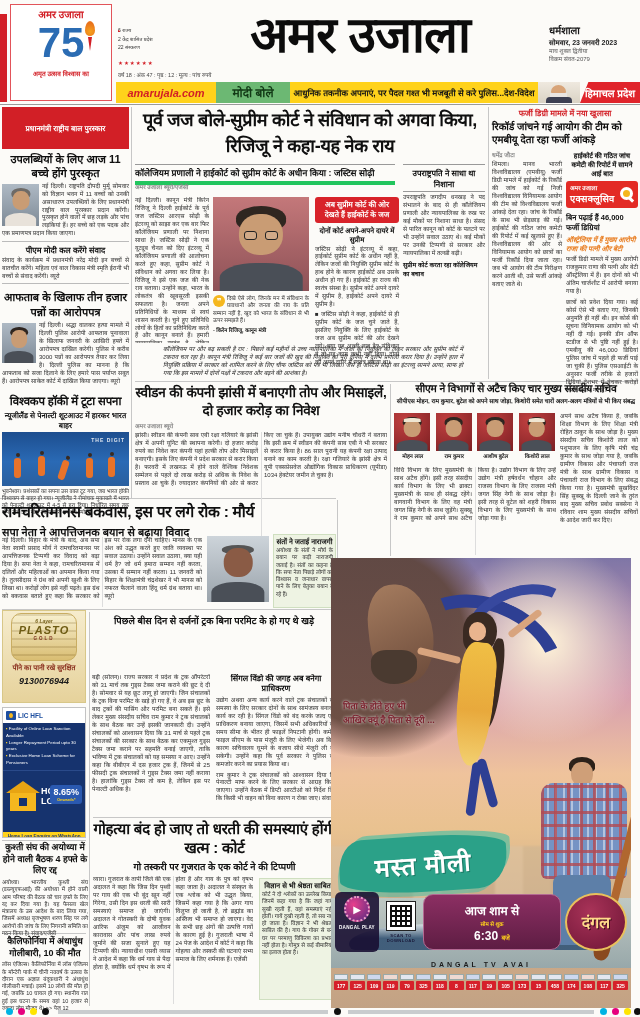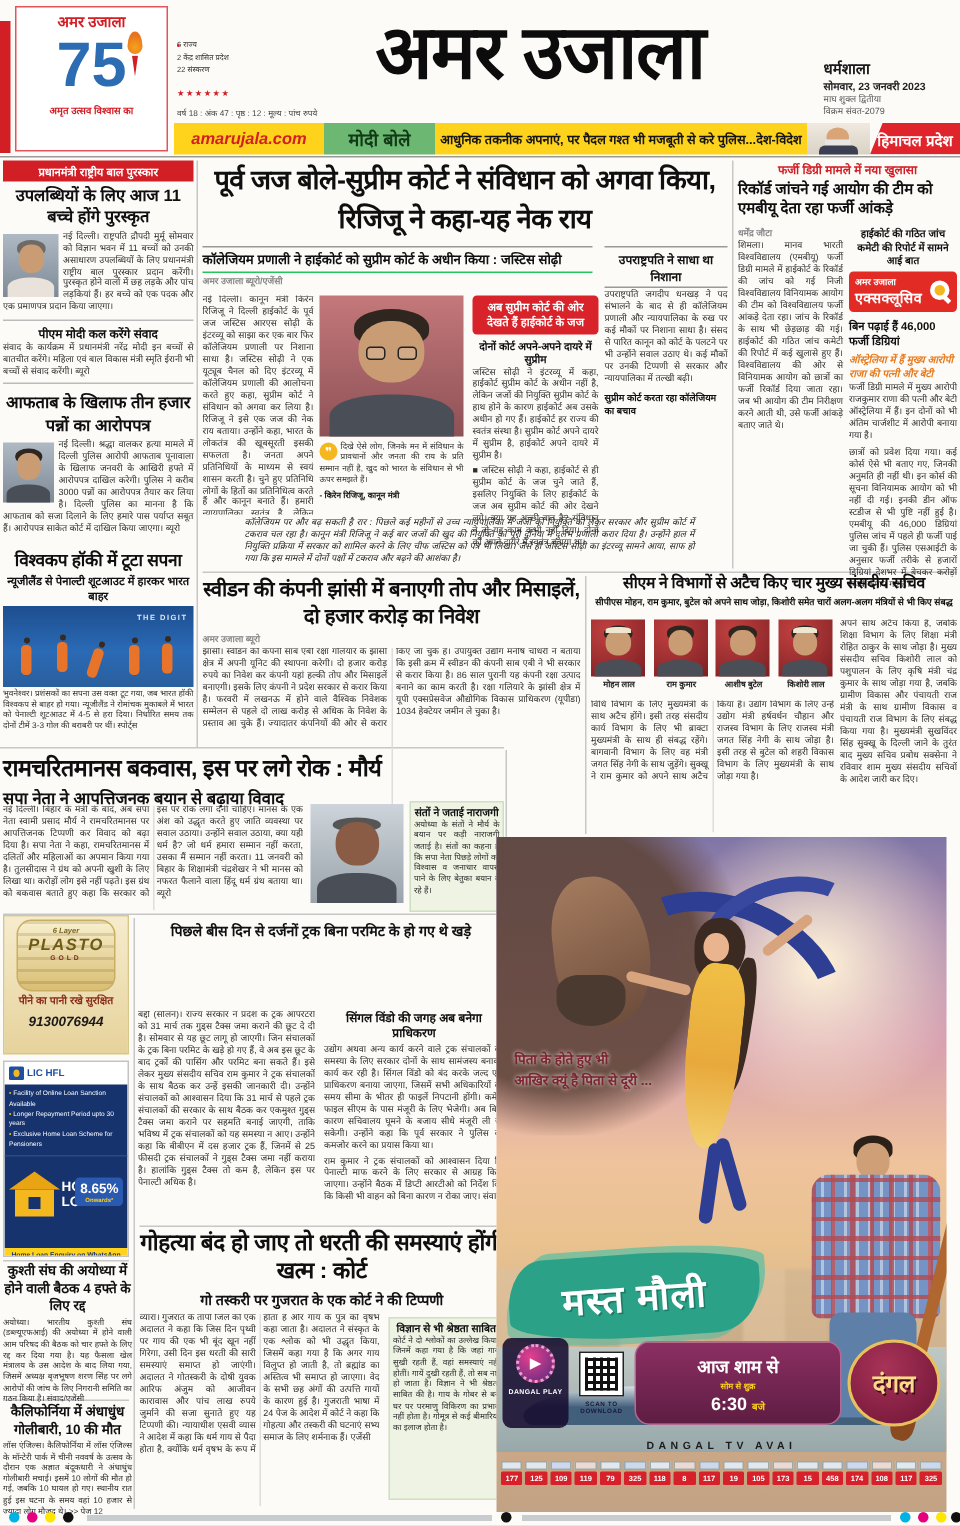--- a/index.html
+++ b/index.html
@@ -23,21 +23,21 @@
   .logo-title { color:#d21f26; font-size:10px; font-weight:900; }
   .logo-75 { font-size:42px; font-weight:900; color:#2b6cb3; line-height:44px; position:relative; }
   .flame { position:absolute; right:16px; top:0px; width:10px; height:15px; background:radial-gradient(circle at 50% 70%, #f5a21e 0%, #e9731c 70%); border-radius:50% 50% 50% 50%/65% 65% 35% 35%; }
   .nib { position:absolute; right:19px; top:16px; width:4px; height:14px; background:#d21f26; clip-path:polygon(50% 100%,0 0,100% 0); }
   .logo-tag { color:#d21f26; font-size:6.5px; font-weight:800; margin-top:4px; }
   .ed-block { left:118px; top:26px; width:72px; font-size:5px; color:#333; line-height:1.7; }
   .ed-block .dot { color:#d21f26; font-weight:900; }
   .stars { left:118px; top:60px; color:#d21f26; font-size:5.5px; letter-spacing:1px; }
   .issue { left:118px; top:71px; width:220px; font-size:5.5px; color:#444; }
   .big-title { left:170px; top:2px; width:380px; text-align:center; font-size:50px; font-weight:900; color:#0c0c0c; line-height:66px; letter-spacing:-1px; }
-  .dateblock { left:549px; top:40px; width:88px; line-height:1.35; }
+  .dateblock { left:549px; top:24px; width:88px; line-height:1.35; }
   .db-city { font-size:10px; font-weight:900; color:#1a1a1a; }
   .db-date { font-size:7px; font-weight:800; color:#222; }
   .db-small { font-size:6px; color:#555; }
   .banner { left:116px; top:82px; width:524px; height:21px; display:flex; }
   .web { background:#ffd21b; color:#d21f26; font-weight:900; font-style:italic; font-size:11px; width:100px; display:flex; align-items:center; justify-content:center; }
   .modi-bole { background:#6cb873; color:#123a16; font-weight:900; font-size:12px; width:74px; display:flex; align-items:center; justify-content:center; }
   .ticker { background:#ffd21b; color:#151515; font-weight:800; font-size:8.5px; flex:1; display:flex; align-items:center; justify-content:center; padding:0 3px; }
   .modi-photo { width:42px; background:linear-gradient(#efe9df,#d9d2c4); position:relative; }
   .modi-photo .face { position:absolute; left:13px; top:3px; width:15px; height:13px; background:#d8a478; border-radius:50%; }
   .modi-photo .beard { position:absolute; left:12px; top:11px; width:17px; height:8px; background:#e9e5e2; border-radius:0 0 50% 50%; }
@@ -64,33 +64,33 @@
   .cps-ph .head { background:#c99c74; }
   .cps-ph .cap { position:absolute; left:50%; top:12%; width:46%; height:12%; transform:translateX(-50%); background:#efe6d2; border-radius:40% 40% 0 0; }
 
   .hockey-photo { position:relative; width:100%; height:54px; background:linear-gradient(180deg,#1d4e8f 0%,#2a6ab5 55%,#2a5f9e 100%); overflow:hidden; margin:2px 0; }
   .hockey-photo .board { position:absolute; right:4px; top:5px; color:rgba(255,255,255,.85); font-size:5px; font-weight:800; letter-spacing:1px; }
   .player { position:absolute; bottom:8px; width:7px; height:20px; background:#e8732a; border-radius:3px; }
   .player::before { content:""; position:absolute; top:-5px; left:1.5px; width:4px; height:4px; border-radius:50%; background:#3a2a1e; }
 
   
   .leftcol { left:2px; top:107px; width:127px; }
-  .kicker-red { display:block; background:#d21f26; color:#fff; font-size:7.5px; font-weight:800; text-align:center; padding:2px 0; }
+  .kicker-red { display:block; background:#d21f26; color:#fff; font-size:7.5px; font-weight:800; text-align:center; padding:16px 0; }
   .h-award { font-size:11px; line-height:1.3; text-align:center; margin:3px 0 2px; }
   .pm-box { margin-top:3px; border-top:1px solid #bbb; border-bottom:1px solid #bbb; padding:2px 0; }
   .pm-box-title { font-size:8px; font-weight:800; text-align:center; color:#101010; margin-bottom:2px; }
   .h-aftab { font-size:11px; line-height:1.3; text-align:center; margin:6px 0 3px; }
   .h-hockey { font-size:11.5px; text-align:center; margin-top:7px; letter-spacing:-0.2px; white-space:nowrap; }
   .sh-hockey { font-size:7.5px; font-weight:800; text-align:center; margin-top:2px; color:#101010; }
   .cap-hockey { font-size:5.5px; line-height:1.3; text-align:justify; color:#333; }
 
   
   .mainstory { left:135px; top:107px; width:350px; height:273px; }
   .ms-head { position:absolute; left:0; top:0; width:350px; font-size:18px; line-height:26px; text-align:center; letter-spacing:-0.3px; }
-  .ms-sub { position:absolute; left:0; top:57px; width:260px; font-size:8.8px; font-weight:800; color:#101010; border-top:1px solid #999; border-bottom:1px solid #22c55e; padding:2px 0; }
+  .ms-sub { position:absolute; left:0; top:57px; width:260px; font-size:8.8px; font-weight:800; color:#101010; border-top:1px solid #999; border-bottom:4px solid #22c55e; padding:2px 0; }
   .ms-byline { position:absolute; left:0; top:76px; }
   .ms-col1 { position:absolute; left:0; top:90px; width:74px; height:146px; overflow:hidden; }
   .ms-photo { position:absolute; left:78px; top:90px; }
   .ms-quote { position:absolute; left:78px; top:188px; width:96px; }
   .q-ic { float:left; width:12px; height:12px; background:#f5b71e; border-radius:50%; color:#fff; font-weight:900; font-size:8px; text-align:center; line-height:13px; margin-right:2px; }
   .q-txt { font-size:5.5px; line-height:1.35; text-align:justify; color:#333; }
   .q-by { font-size:5.5px; font-weight:800; color:#111; margin-top:1px; }
   .ms-col3 { position:absolute; left:180px; top:90px; width:84px; height:182px; }
   .redbox { background:#d8232a; color:#fff; font-size:7.5px; font-weight:800; text-align:center; border-radius:3px; padding:3px 2px; line-height:1.3; }
   .ms-boxsub { font-size:7px; font-weight:800; text-align:center; margin:3px 0 2px; color:#101010; }

